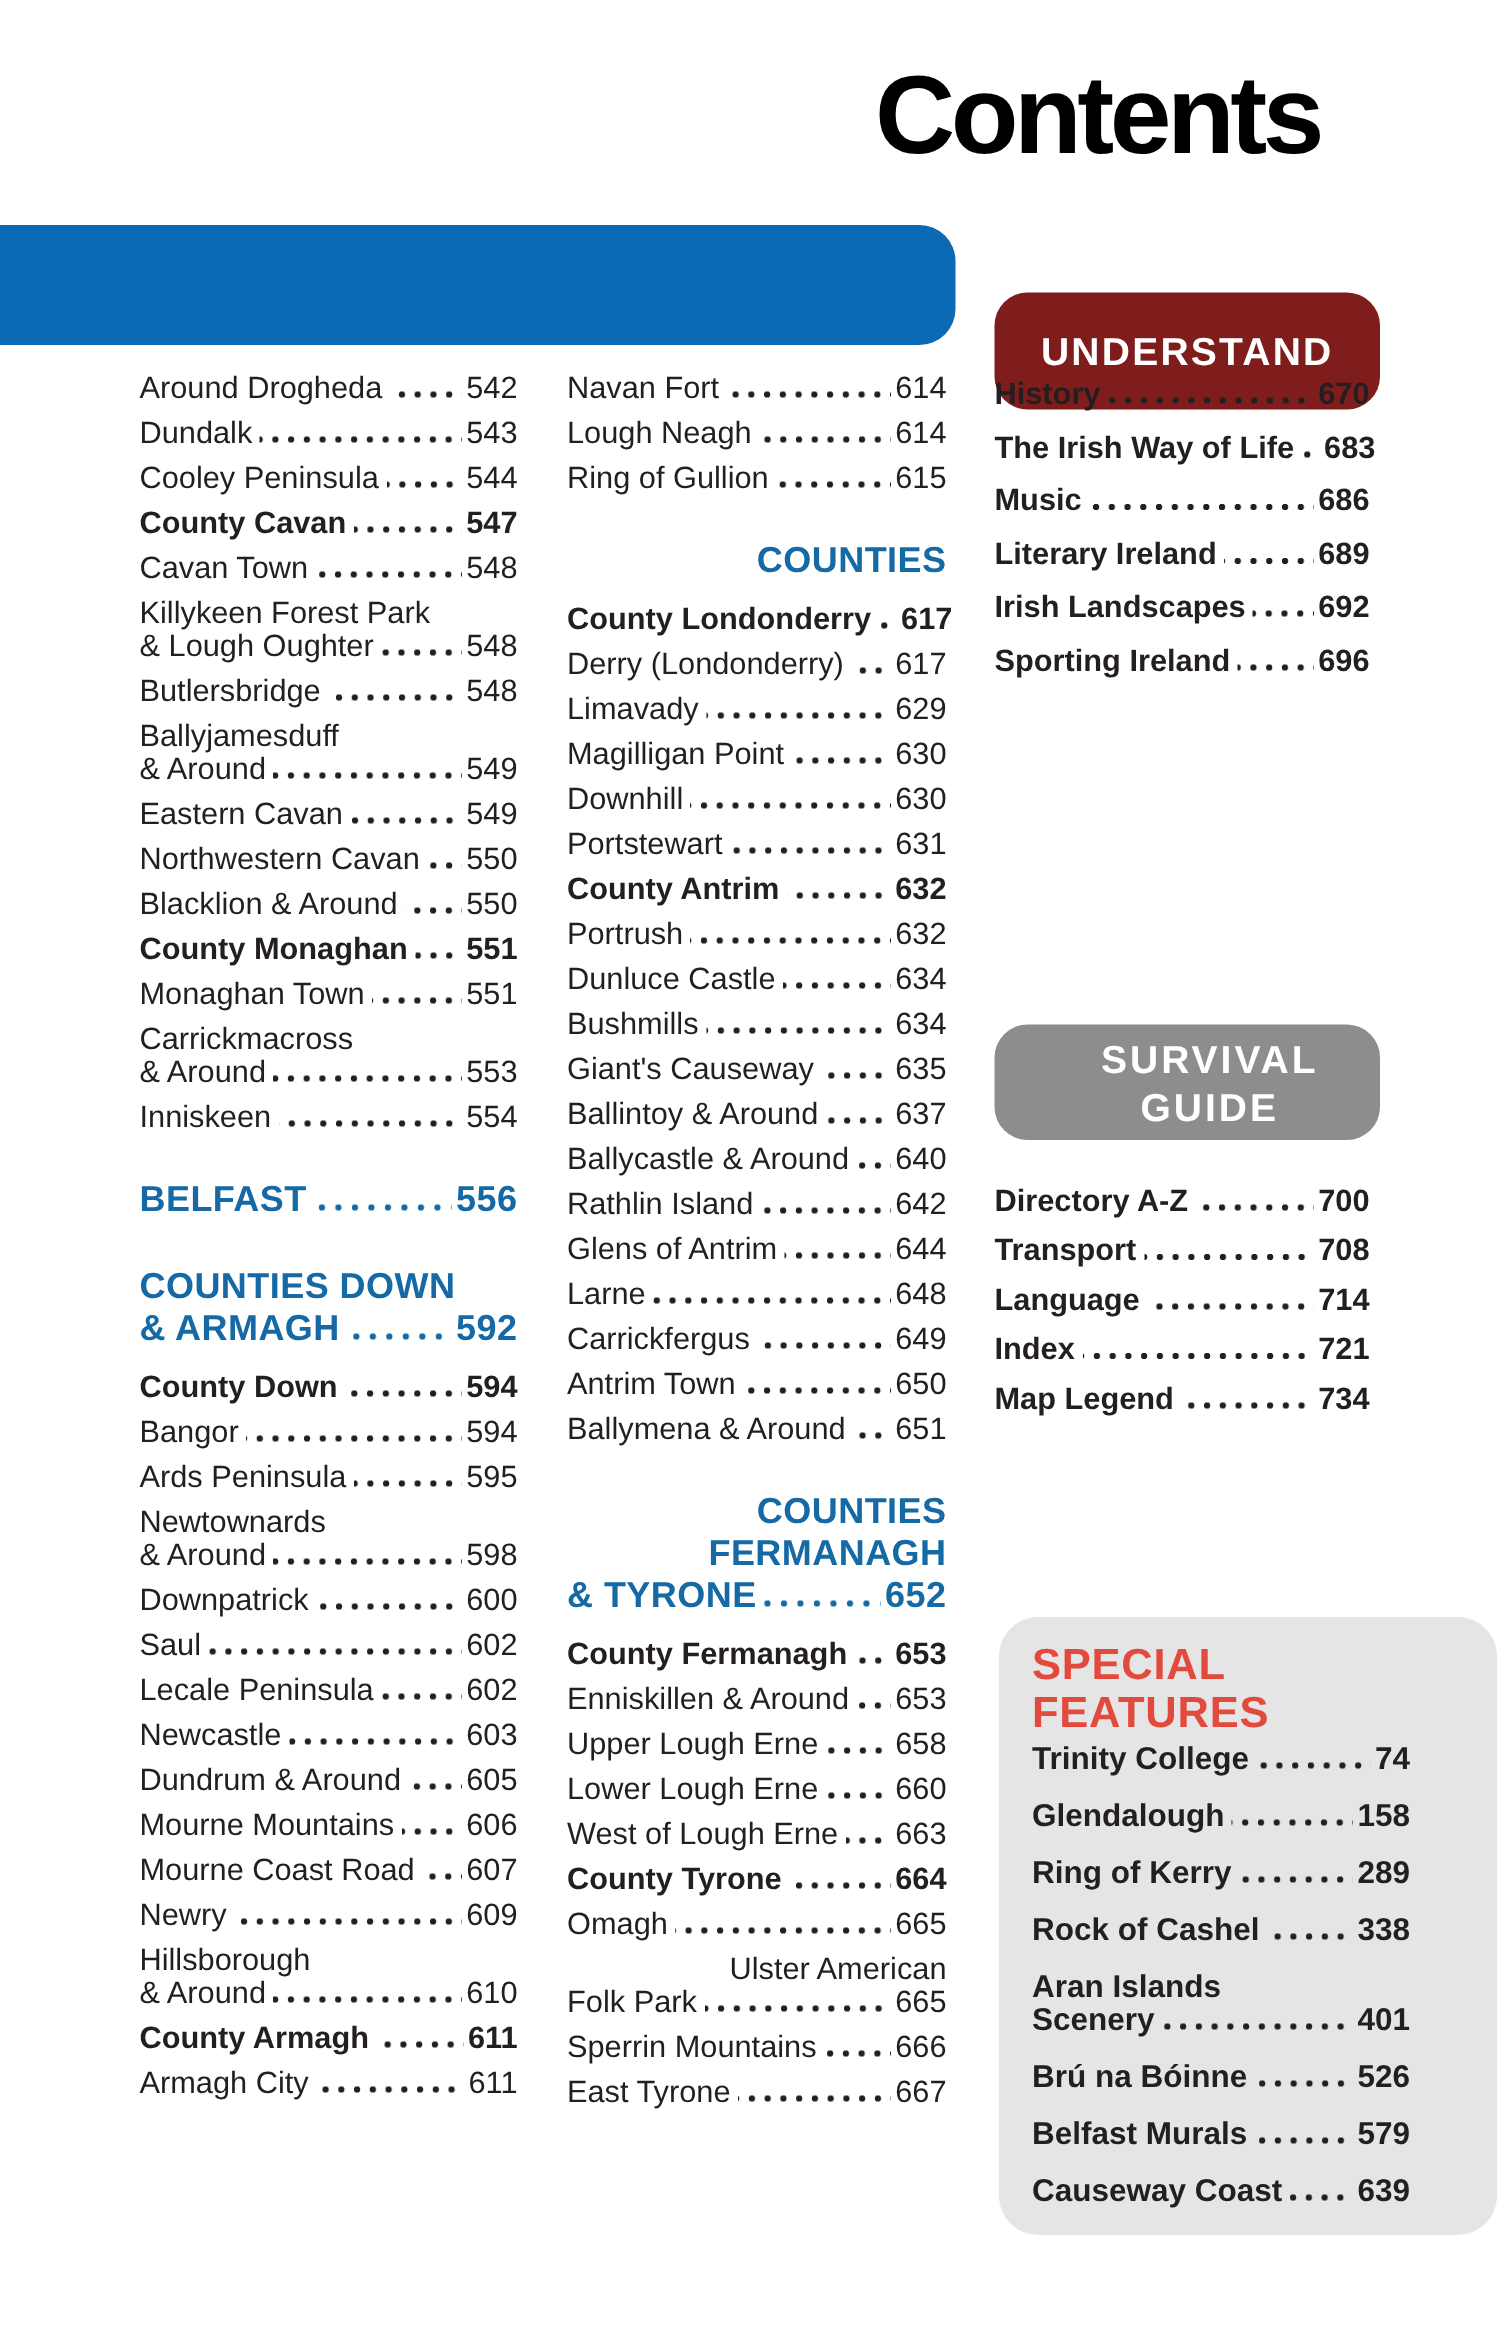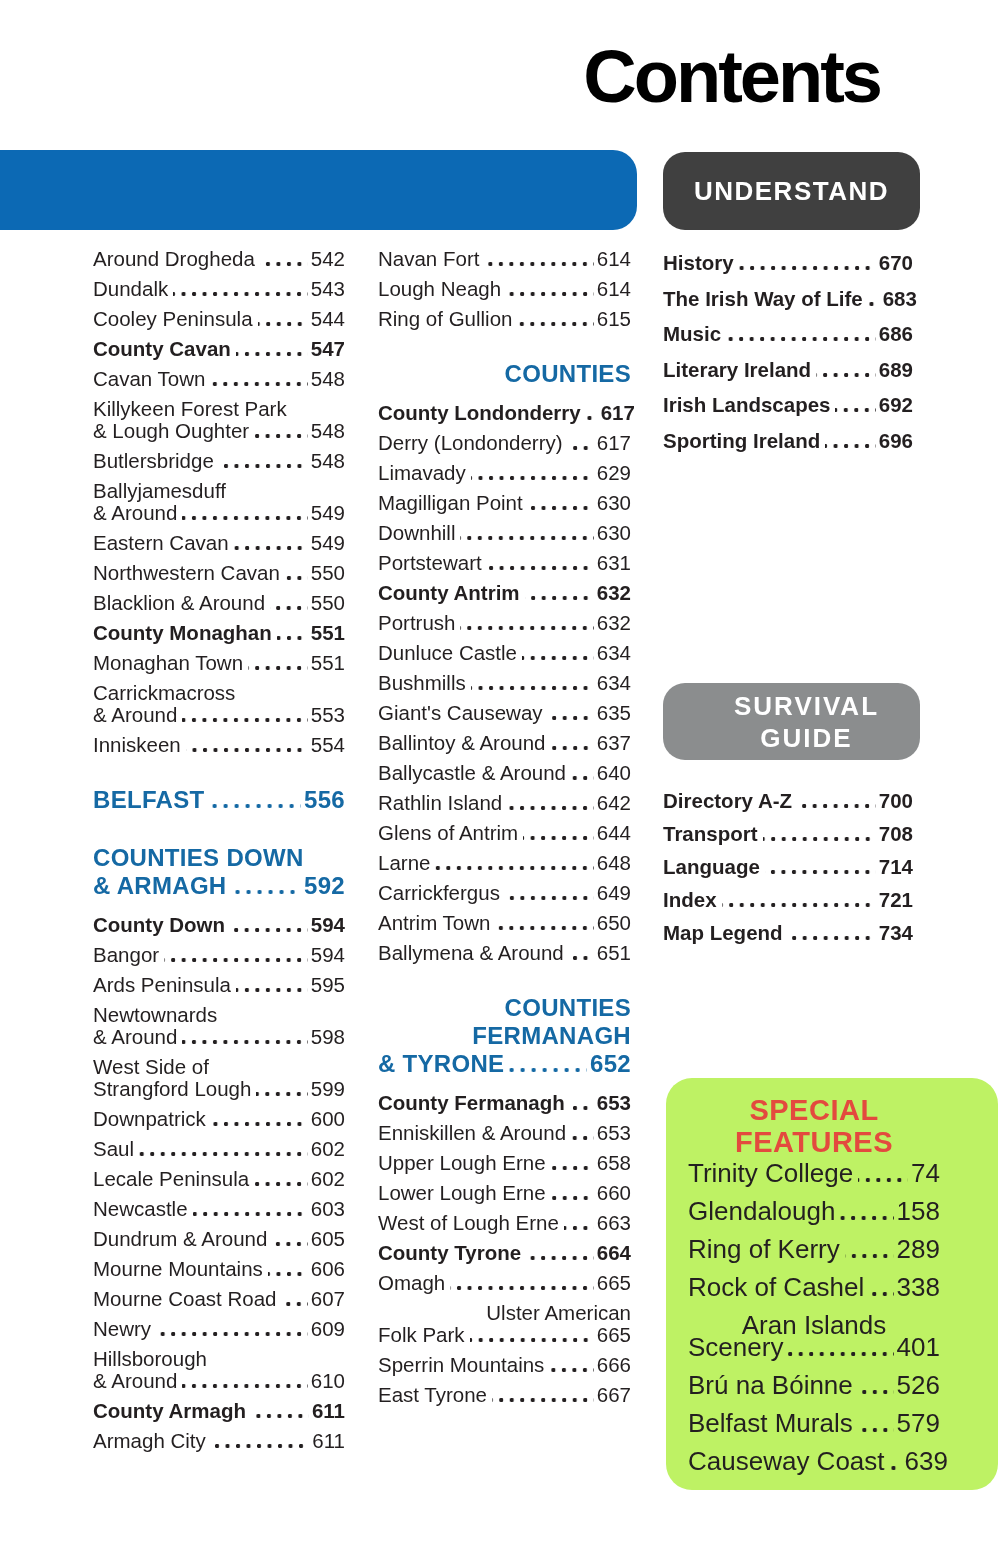--- a/index.html
+++ b/index.html
@@ -61,31 +61,31 @@
     color:#1569a4;
   }
   .heading .leader{
     background-image:radial-gradient(circle at 2px 2px, #1569a4 1.9px, transparent 2.4px);
     background-size:11px 4px;
   }
   #understand-list .line{font-weight:bold;font-size:20.5px;}
   #understand-list .block{margin-bottom:13.5px;}
   #survival-list .line{font-weight:bold;}
   #survival-list .block{margin-bottom:11px;}
-  #special-entries .line{font-weight:normal;font-size:26px;}
+  #special-entries .line{font-weight:bold;font-size:21px;}
   #special-entries .block{margin-bottom:16px;}
 </style>
 </head>
 <body>
 
 <div id="page-title">Contents</div>
 
 <div id="blue-bar" style="background: rgb(12, 105, 180);"></div>
 
-<div id="understand-btn" style="background: #404040;">
+<div id="understand-btn" style="background: #7f1d1d; margin-top: 43px;">
   <span>UNDERSTAND</span>
 </div>
 
 <div id="col1">
     <div class="block normal">
       <div class="line row">
         <span class="lbl">Around Drogheda</span>
         <span class="leader"></span>
         <span class="pg">542</span>
       </div>
@@ -226,28 +226,20 @@
         <span class="leader"></span>
         <span class="pg">595</span>
       </div>
     </div>
     <div class="block normal">
       <div class="line">Newtownards</div>
       <div class="line row">
         <span class="lbl">&amp; Around</span>
         <span class="leader"></span>
         <span class="pg">598</span>
-      </div>
-    </div>
-    <div class="block normal">
-      <div class="line">West Side of</div>
-      <div class="line row">
-        <span class="lbl">Strangford Lough</span>
-        <span class="leader"></span>
-        <span class="pg">599</span>
       </div>
     </div>
     <div class="block normal">
       <div class="line row">
         <span class="lbl">Downpatrick</span>
         <span class="leader"></span>
         <span class="pg">600</span>
       </div>
     </div>
     <div class="block normal">
@@ -643,21 +635,21 @@
     </div>
     <div class="block bold">
       <div class="line row">
         <span class="lbl">Map Legend</span>
         <span class="leader"></span>
         <span class="pg">734</span>
       </div>
     </div>
   </div>
 
-<div id="special-box" style="background: #bef264; text-align: center;">
+<div id="special-box" style="background: #e5e5e5;">
   <div id="special-heading" style="color: rgb(227, 74, 62);">
     <div>SPECIAL</div>
     <div>FEATURES</div>
   </div>
   <div id="special-entries">
       <div class="block bold">
         <div class="line row">
           <span class="lbl">Trinity College</span>
           <span class="leader"></span>
           <span class="pg">74</span>

